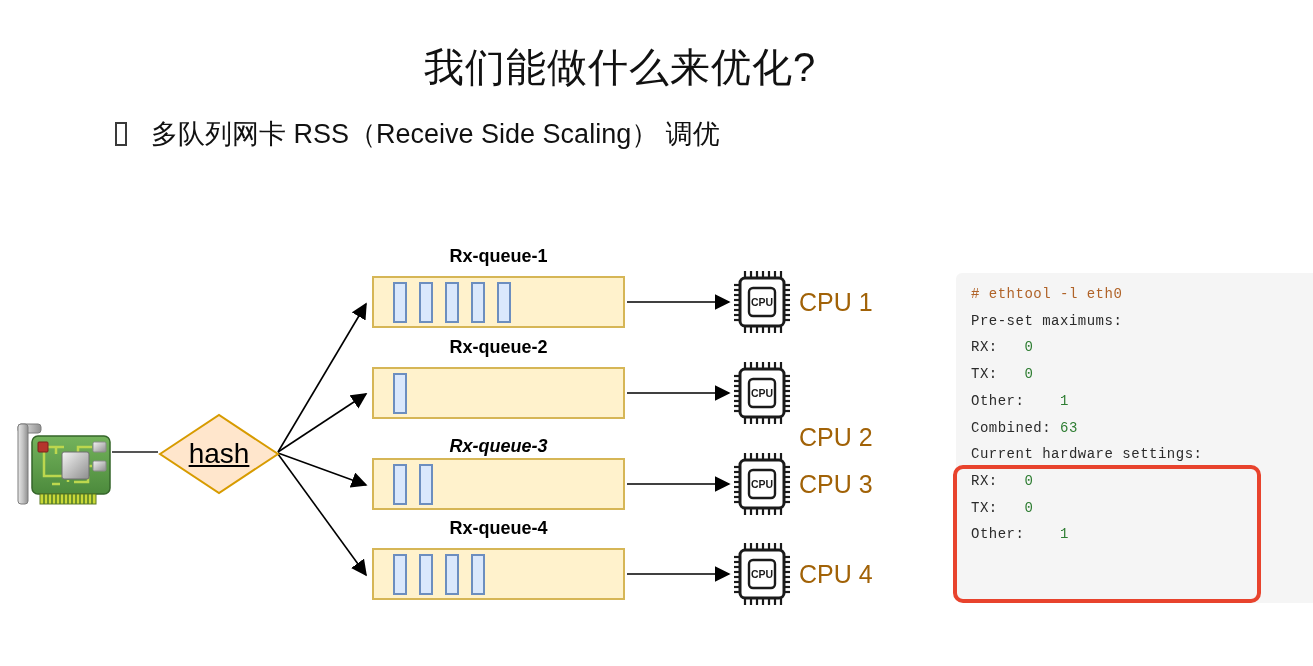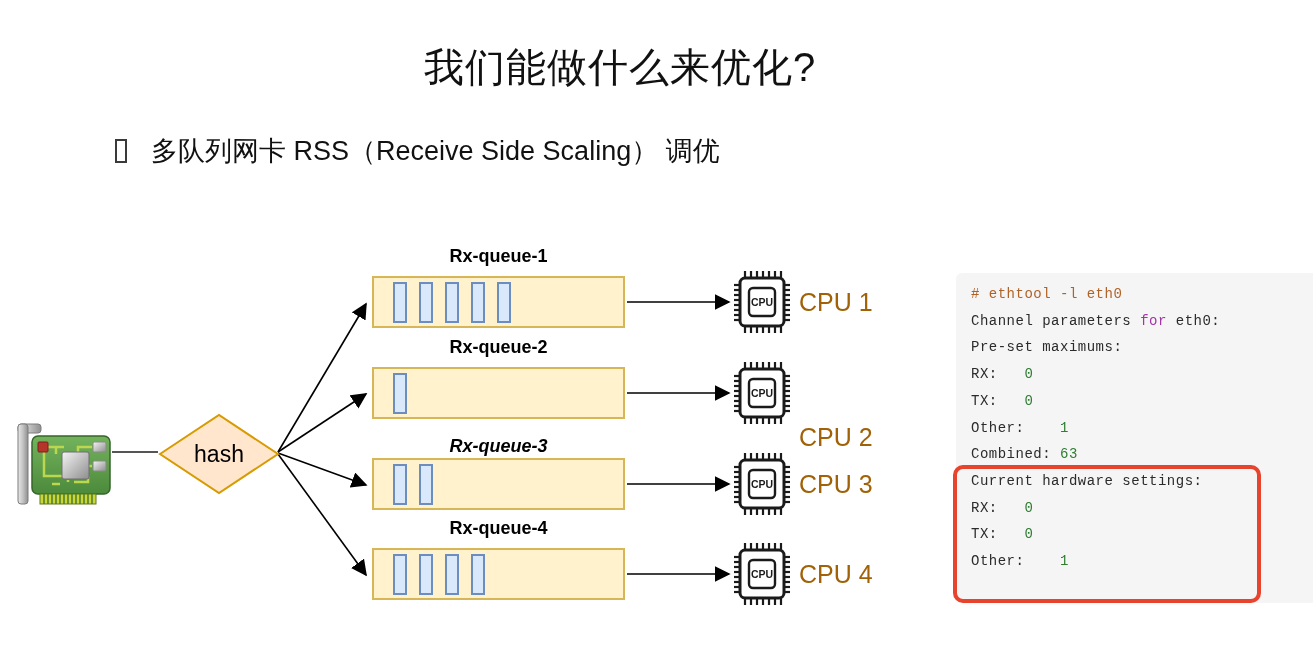--- a/index.html
+++ b/index.html
@@ -9,40 +9,40 @@
   .slide { position: absolute; left: 0; top: 0; width: 1313px; height: 666px; background: #fff; }
 
   .slide-title {
     position: absolute; top: 40px; left: 0; width: 1240px;
     text-align: center; font-size: 40px; font-weight: 500; color: #111;
     letter-spacing: 1px;
   }
 
   .bullet-line {
     position: absolute; top: 116px; left: 115px;
-    display: flex; align-items: center; gap: 24px; margin-top: 17px;
+    display: flex; align-items: center; gap: 24px;
   }
   .bullet-marker {
     width: 12px; height: 24px; border: 2px solid #3a3a3a; display: inline-block;
   }
   .bullet-text { font-size: 27px; color: #111; }
 
   
   #diagram { position: absolute; left: 0; top: 0; width: 960px; height: 666px; }
 
   .connectors { position: absolute; left: 0; top: 0; width: 1313px; height: 666px; pointer-events: none; }
 
   .nic-icon { position: absolute; left: 8px; top: 406px; width: 108px; height: 104px; }
 
   .hash-diamond { position: absolute; left: 158px; top: 413px; width: 122px; height: 82px; }
   .hash-diamond polygon { fill: var(--diamond-fill); stroke: var(--diamond-border); stroke-width: 2; }
   .hash-label {
     position: absolute; left: 158px; top: 413px; width: 122px; height: 82px;
     display: flex; align-items: center; justify-content: center;
-    font-size: 23px; font-weight: 500; color: #000;
+    font-size: 28px; font-weight: 500; color: #000; text-decoration: underline;
   }
 
   .queue-label {
     position: absolute; left: 372px; width: 253px; height: 26px;
     text-align: center; font-size: 18px; font-weight: 600; color: #000;
   }
   .queue-box {
     position: absolute; left: 372px; width: 253px; height: 52px;
     background: var(--queue-fill); border: 2px solid var(--queue-border);
     display: flex; align-items: center; gap: 12px; padding-left: 19px;
@@ -351,21 +351,20 @@
     <rect class="chip-inner" x="15" y="17" width="26" height="28" rx="4"></rect>
     <text class="chip-text" x="28" y="35" text-anchor="middle">CPU</text>
   </svg>
 </div>
       <div class="cpu-label" style="top: 559px;">CPU 4</div>
     </div>
 
   <div class="terminal">
     <div id="term-lines">
         <div class="term-line"><span class="seg-cmd"># ethtool -l eth0</span></div>
-        <div class="term-line"><span class="seg-plain">Channel parameters </span><span class="seg-kw">for</span><span class="seg-plain"> eth0:</span></div>
         <div class="term-line"><span class="seg-plain">Pre-set maximums:</span></div>
         <div class="term-line"><span class="seg-plain">RX:   </span><span class="seg-num">0</span></div>
         <div class="term-line"><span class="seg-plain">TX:   </span><span class="seg-num">0</span></div>
         <div class="term-line"><span class="seg-plain">Other:    </span><span class="seg-num">1</span></div>
         <div class="term-line"><span class="seg-plain">Combined: </span><span class="seg-num">63</span></div>
         <div class="term-line"><span class="seg-plain">Current hardware settings:</span></div>
         <div class="term-line"><span class="seg-plain">RX:   </span><span class="seg-num">0</span></div>
         <div class="term-line"><span class="seg-plain">TX:   </span><span class="seg-num">0</span></div>
         <div class="term-line"><span class="seg-plain">Other:    </span><span class="seg-num">1</span></div>
       </div>

